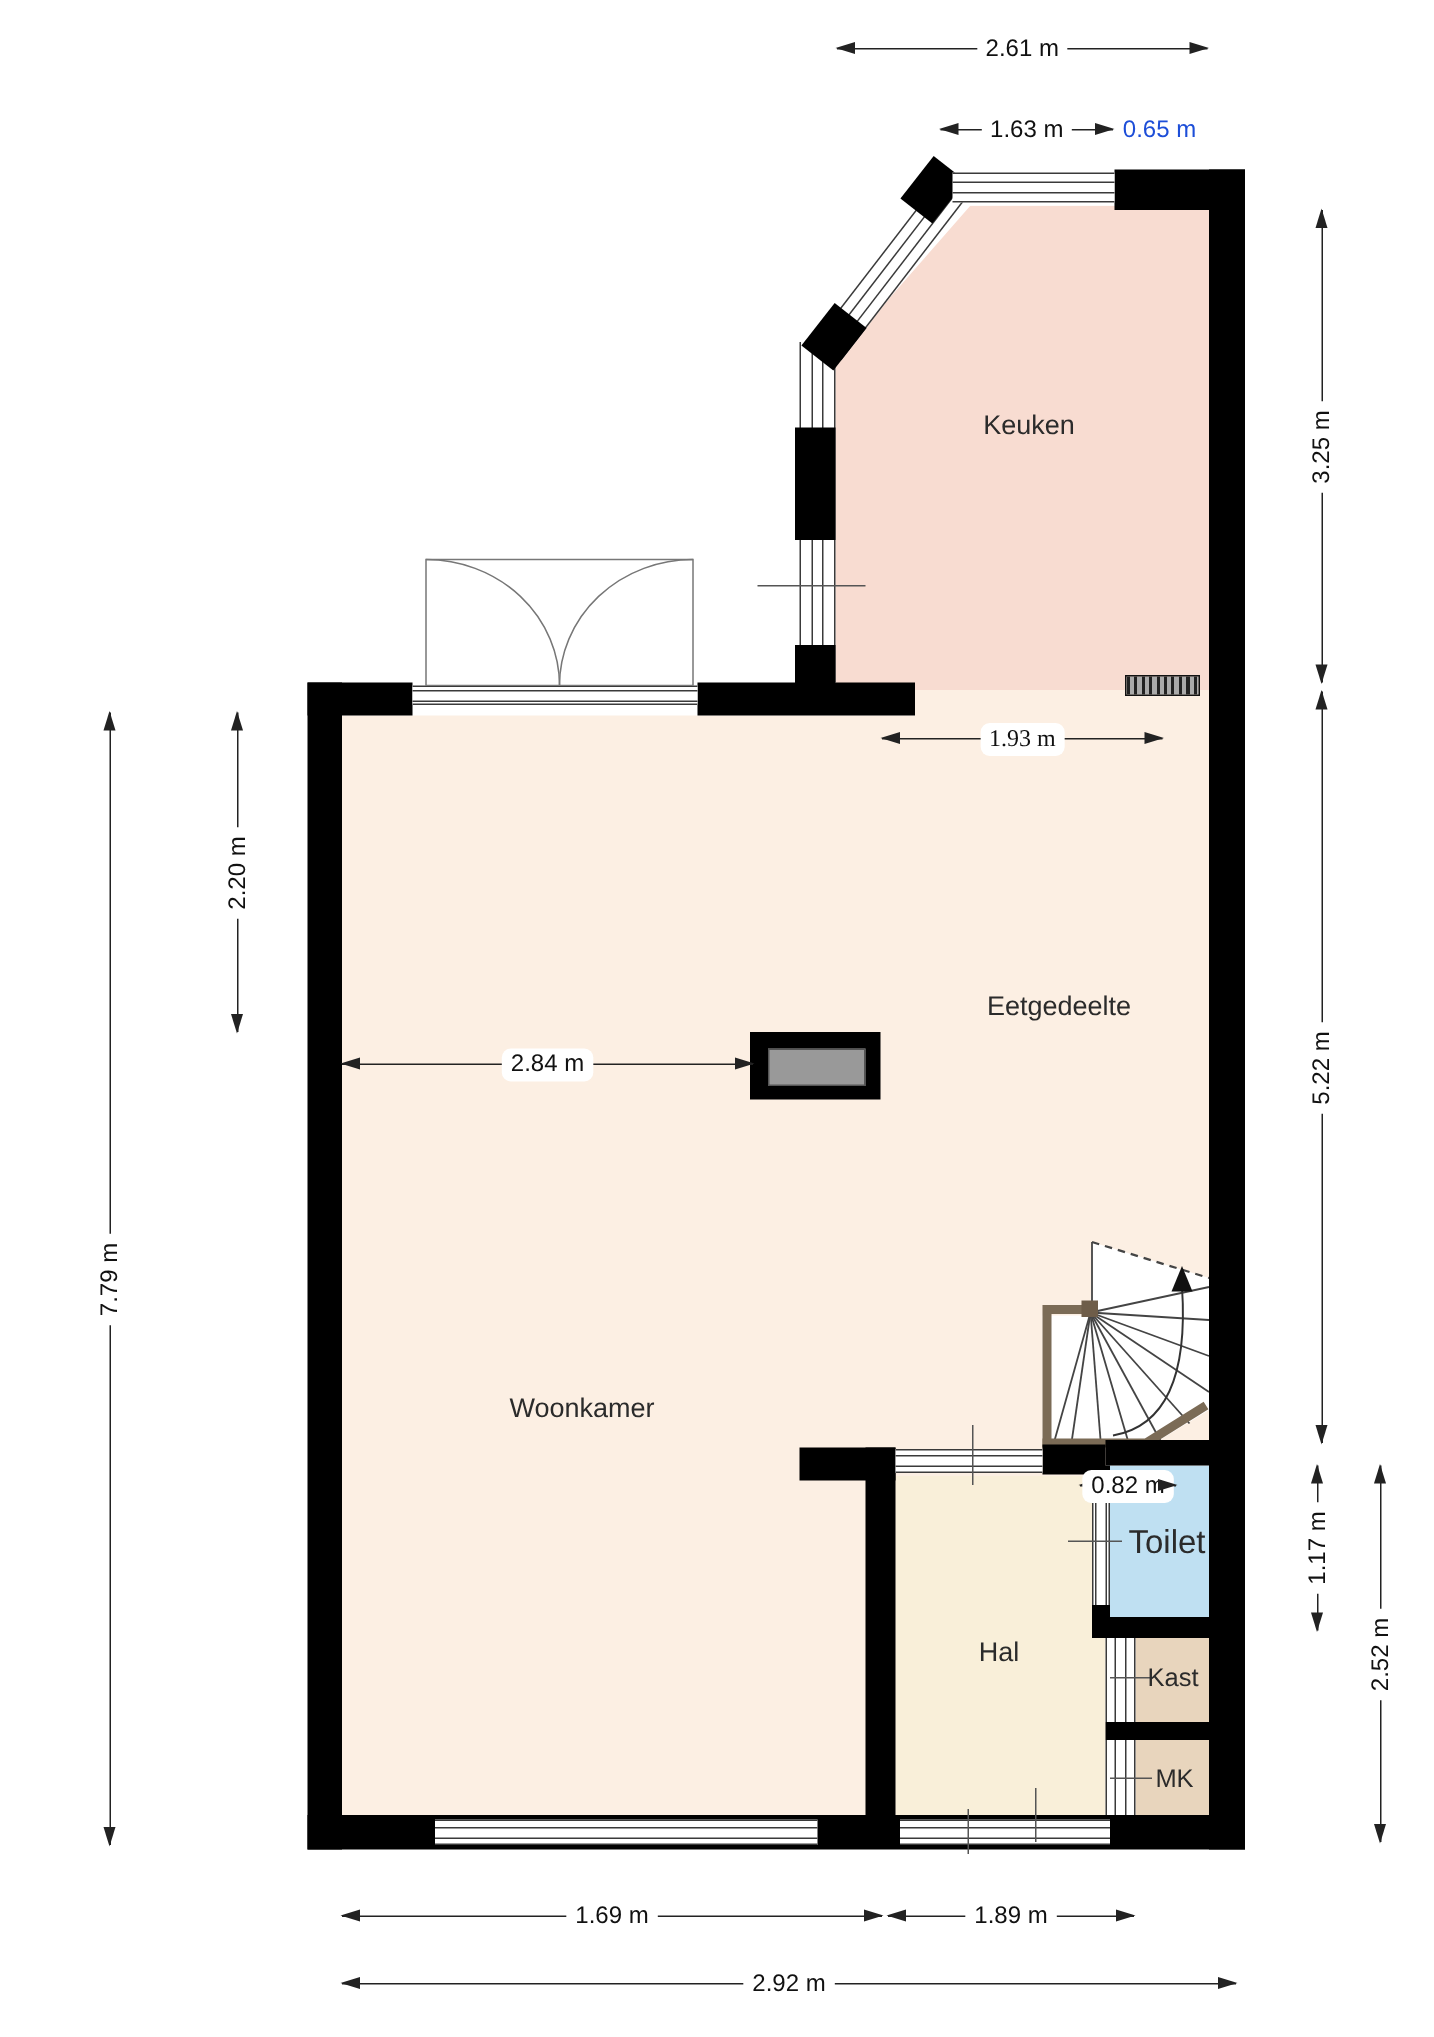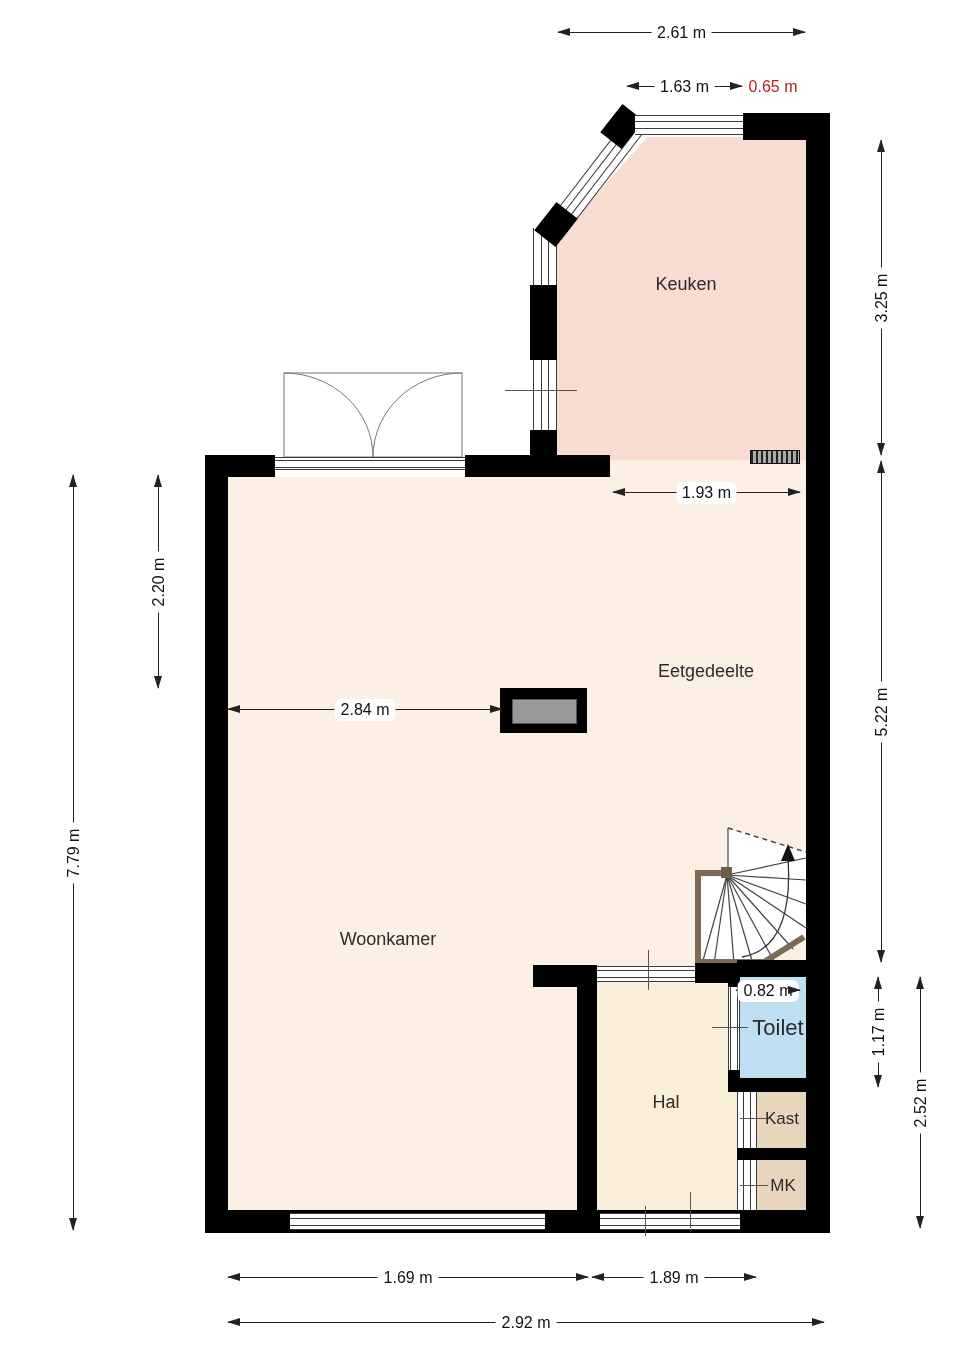--- a/index.html
+++ b/index.html
@@ -22,21 +22,21 @@
   .dim-h::after{content:"";position:absolute;right:-1px;top:-5px;border-top:4.5px solid transparent;
                 border-bottom:4.5px solid transparent;border-left:13px solid var(--c-dimension_line,#222);}
   .dim-v{position:absolute;width:0;border-left:1px solid var(--c-dimension_line,#222);}
   .dim-v::before{content:"";position:absolute;top:-1px;left:-5px;border-left:4.5px solid transparent;
                  border-right:4.5px solid transparent;border-bottom:13px solid var(--c-dimension_line,#222);}
   .dim-v::after{content:"";position:absolute;bottom:-1px;left:-5px;border-left:4.5px solid transparent;
                 border-right:4.5px solid transparent;border-top:13px solid var(--c-dimension_line,#222);}
   .dim-label{position:absolute;left:50%;top:0;transform:translate(-50%,-50%);background:#fff;
              padding:1px 6px;font-size:16px;color:#111;white-space:nowrap;border-radius:6px;line-height:20px;}
   .dim-v .dim-label{left:0;top:50%;transform:translate(-50%,-50%) rotate(-90deg);}
-  .dim-text{position:absolute;transform:translate(-50%,-50%);font-size:16px;color:#b91c1c;white-space:nowrap;background:#fff;padding:1px 4px;}
+  .dim-text{position:absolute;transform:translate(-50%,-50%);font-size:16px;color:#1d4ed8;white-space:nowrap;background:#fff;padding:1px 4px;}
   .room-label{position:absolute;transform:translate(-50%,-50%);font-size:18px;color:#2b2b2b;white-space:nowrap;}
   .tick{position:absolute;background:#555;}
   .rot{transform-origin:center;}
 </style>
 </head>
 <body>
 
 <div class="plan">
 
   <div class="fill" style="left:556px;top:137px;width:250px;height:323px;background:var(--c-kitchen,#f8dcd1);
@@ -177,27 +177,27 @@
     <span class="dim-label">2.52 m</span>
     </div>
 
   <div class="dim-v" style="left:158px;top:475px;height:213px;">
     <span class="dim-label">2.20 m</span>
     </div>
   <div class="dim-v" style="left:73px;top:475px;height:755px;">
     <span class="dim-label">7.79 m</span>
     </div>
 
-  <div class="dim-h" style="left:613px;top:492px;width:187px;">
+  <div class="dim-h" style="left:588px;top:492px;width:187px;font-family:Liberation Serif, serif;">
     <span class="dim-label">1.93 m</span>
     </div>
   <div class="dim-h" style="left:228px;top:709px;width:274px;">
     <span class="dim-label">2.84 m</span>
     </div>
-  <div class="dim-h" style="left:736px;top:990px;width:64px;">
+  <div class="dim-h" style="left:720px;top:990px;width:64px;">
     <span class="dim-label">0.82 m</span>
     </div>
 
   <div class="dim-h" style="left:228px;top:1277px;width:360px;">
     <span class="dim-label">1.69 m</span>
     </div>
   <div class="dim-h" style="left:592px;top:1277px;width:164px;">
     <span class="dim-label">1.89 m</span>
     </div>
   <div class="dim-h" style="left:228px;top:1322px;width:596px;">

